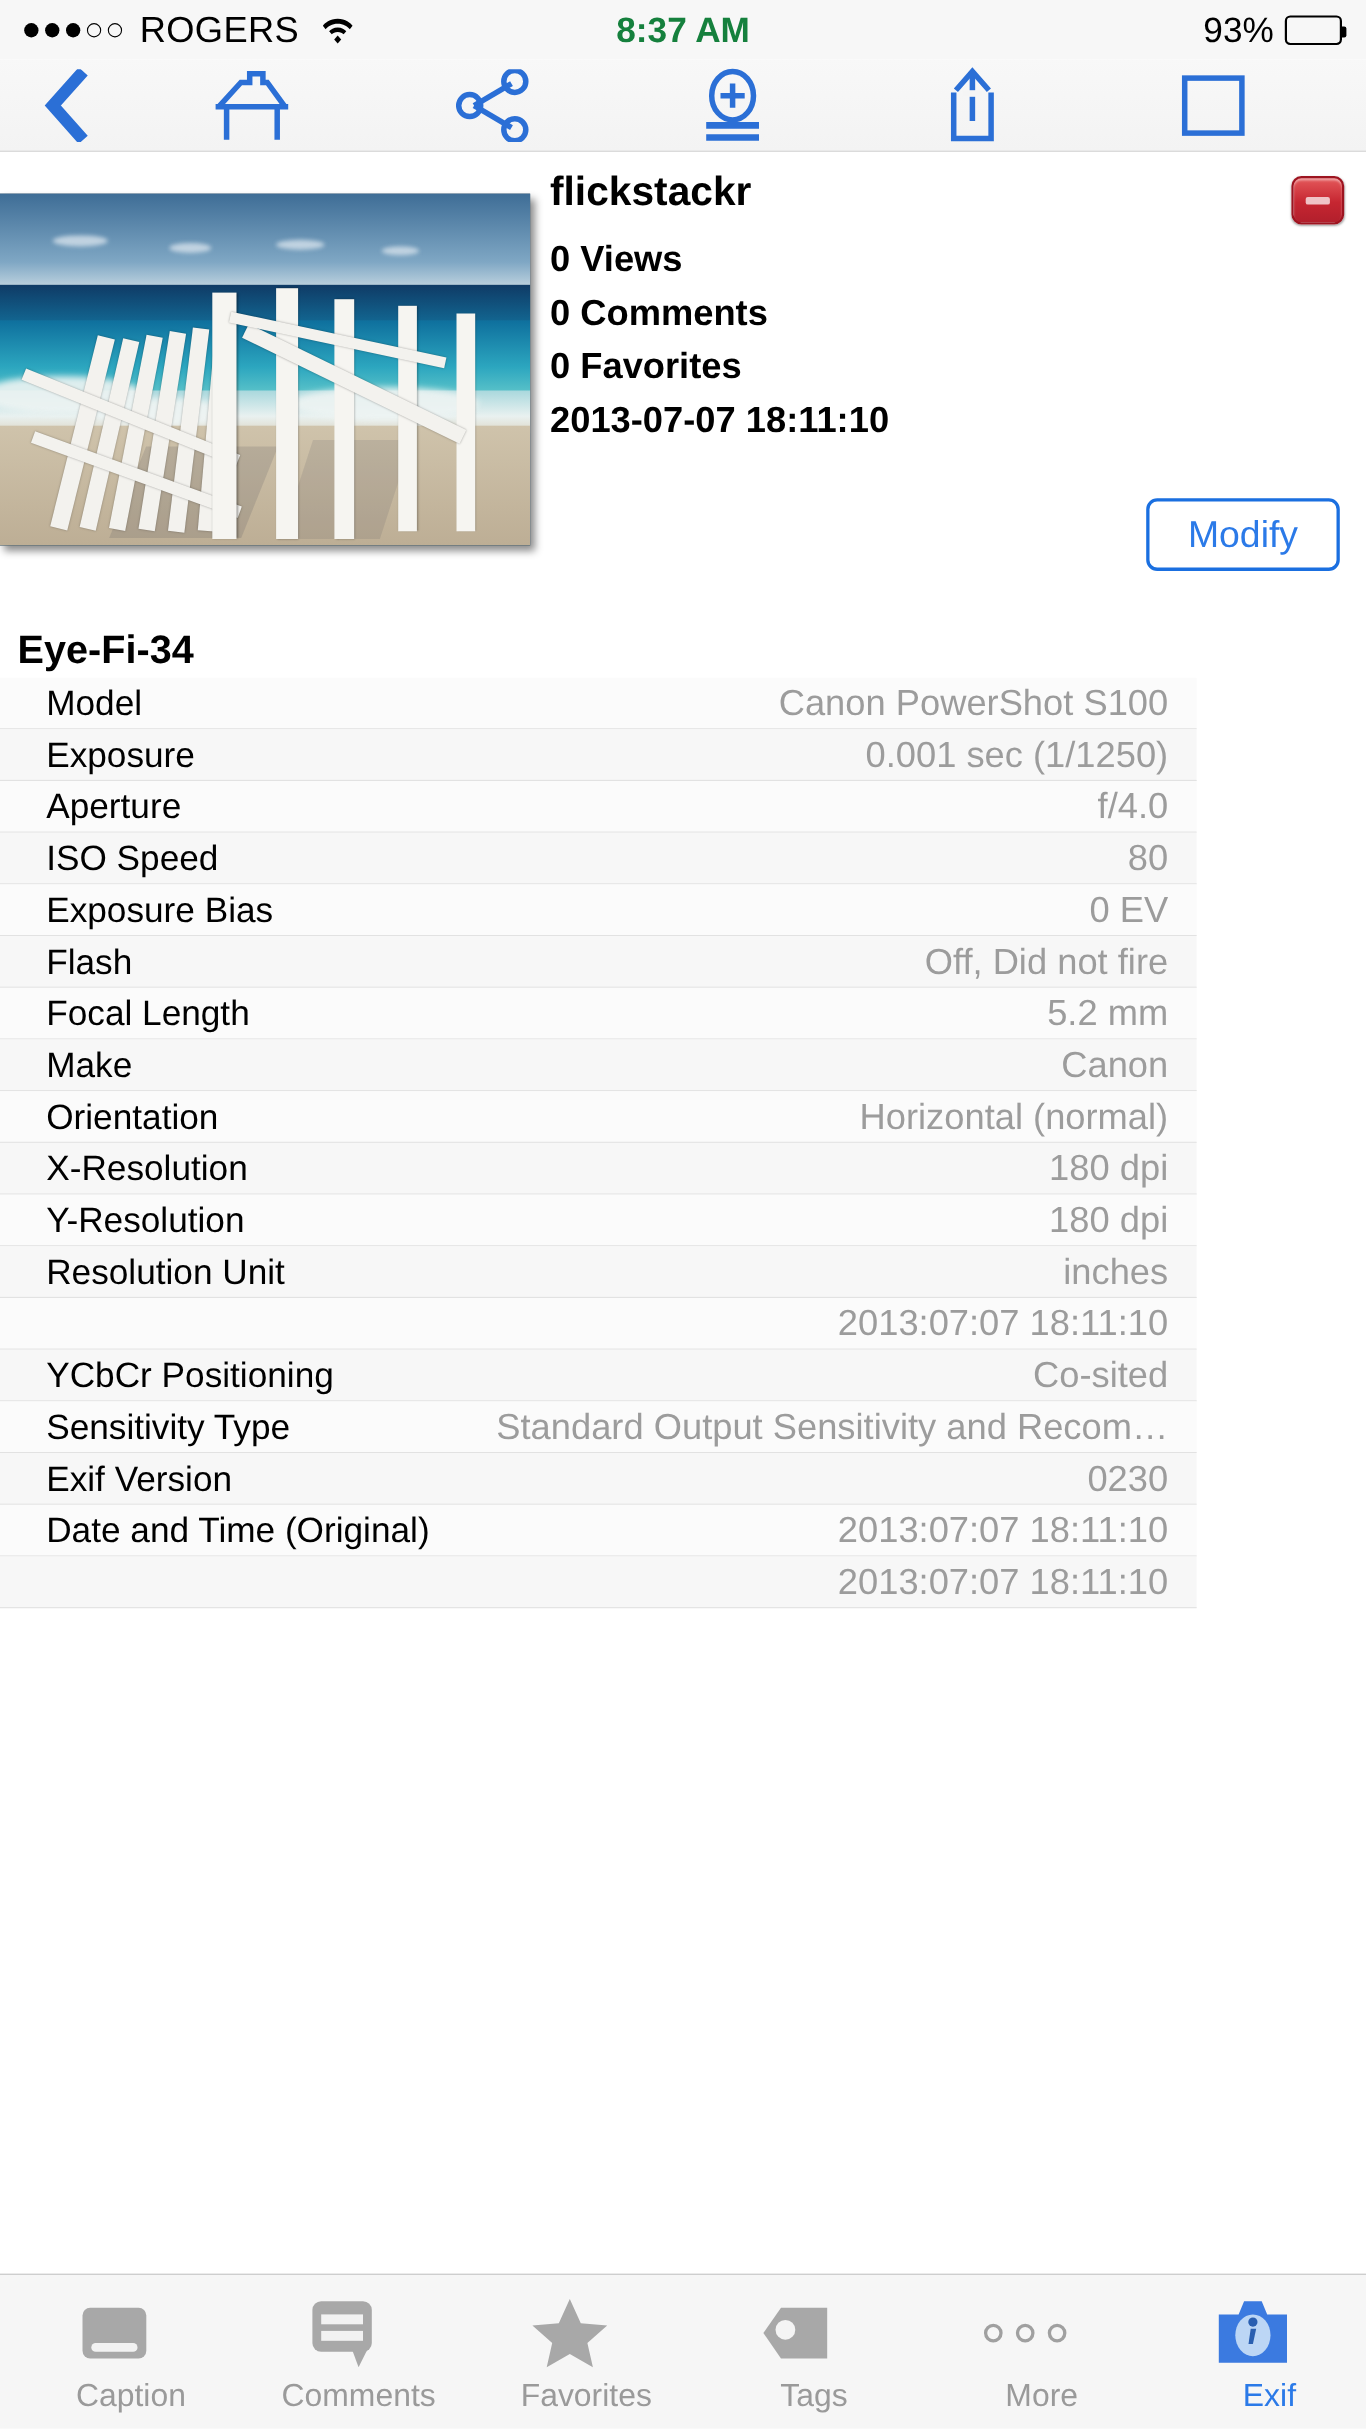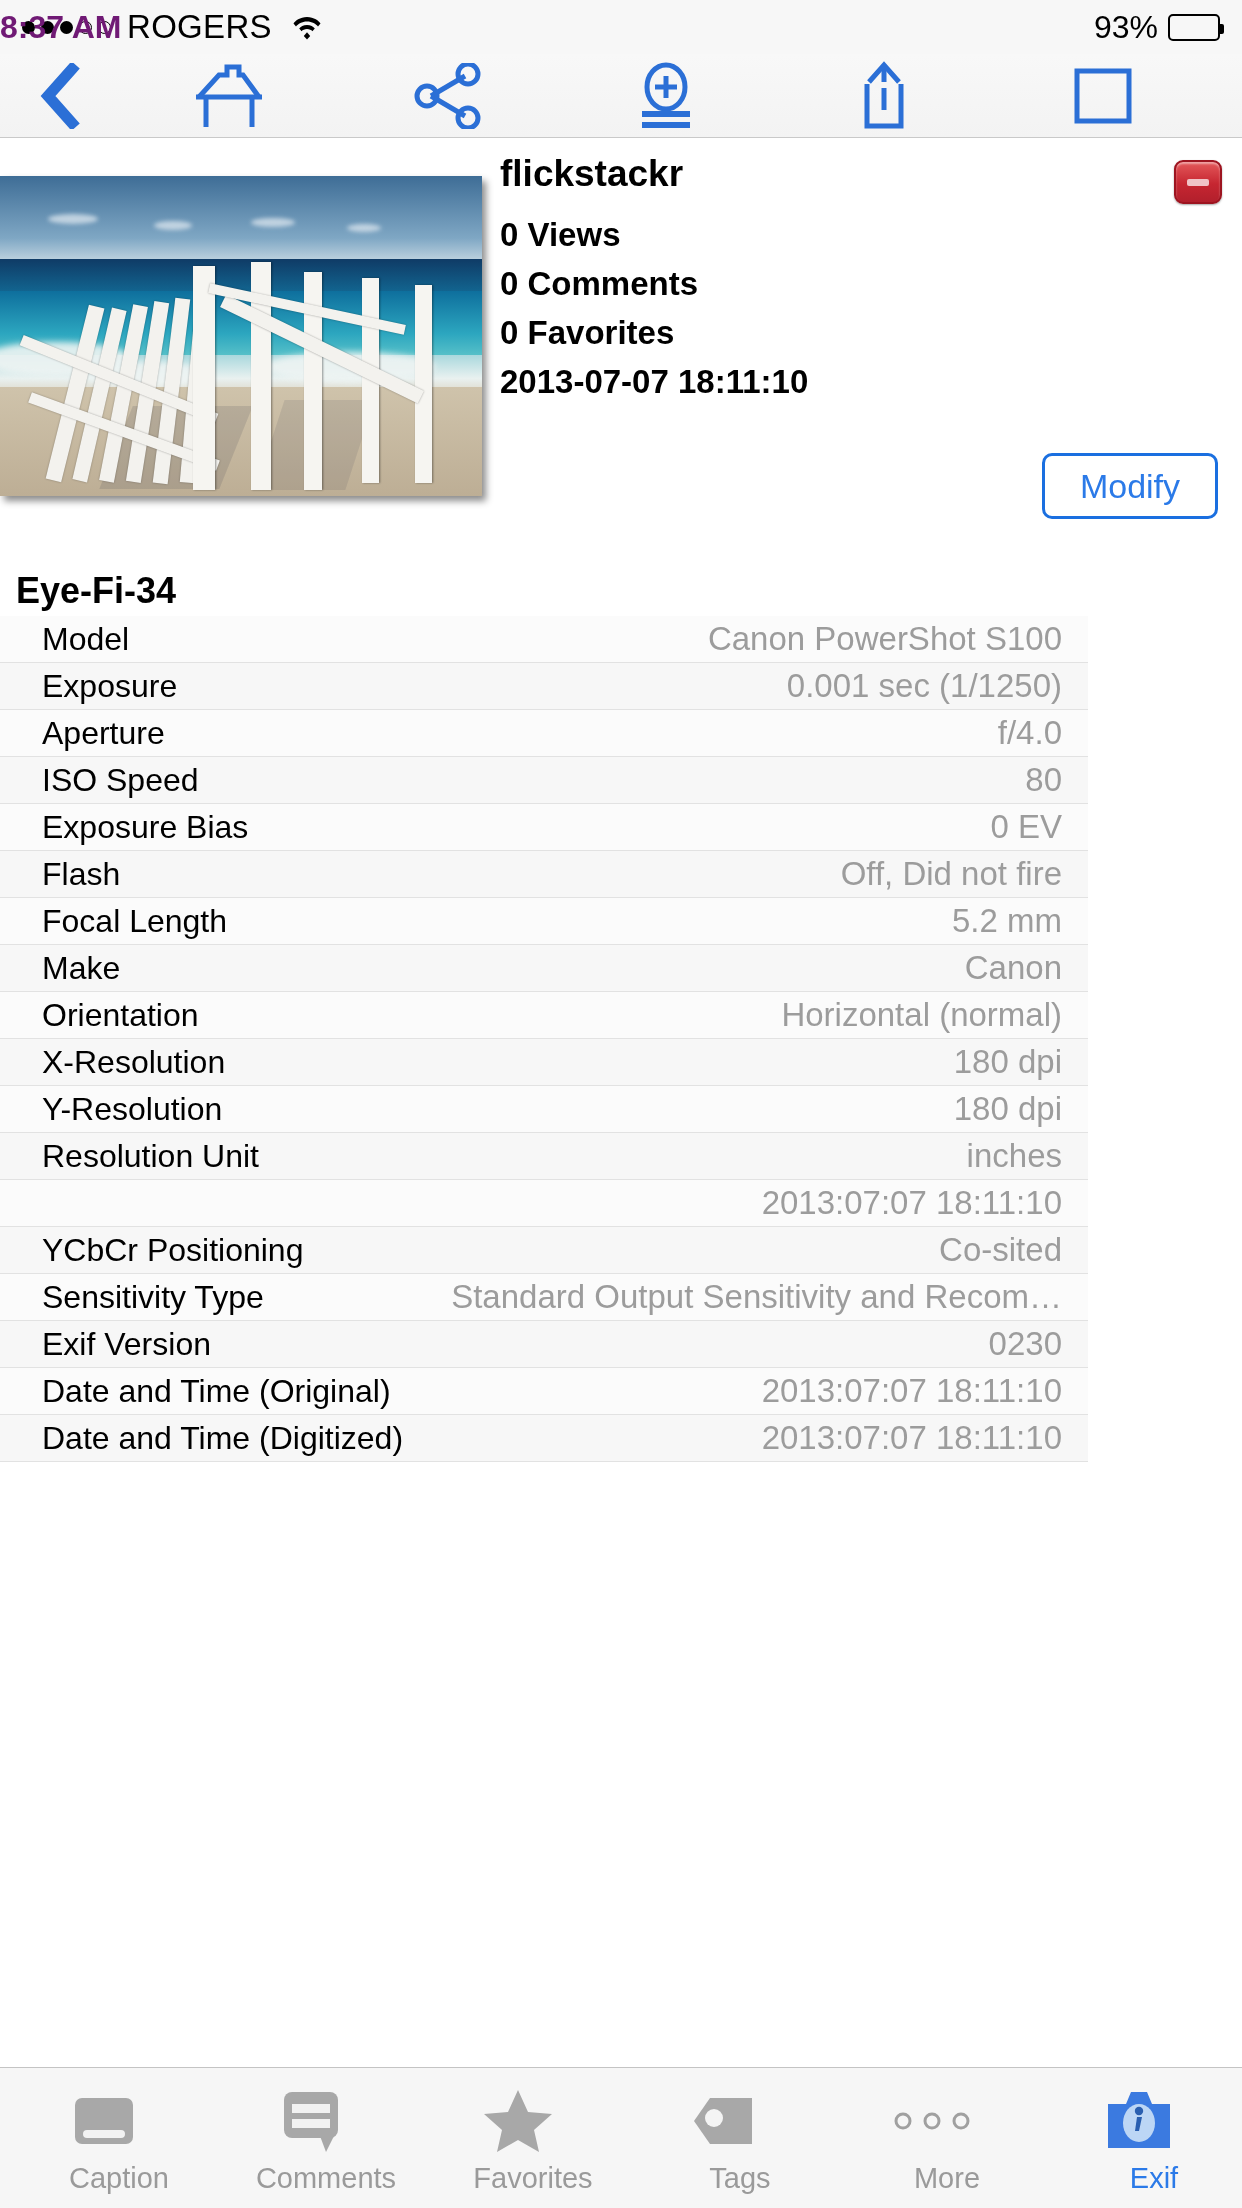--- a/index.html
+++ b/index.html
@@ -44,23 +44,24 @@
   .carrier {
     font-size: 33px;
     color: #000;
     letter-spacing: 0.3px;
     margin-left: 6px;
   }
   .wifi { margin-left: 10px; display:flex; align-items:center; }
   .status-center {
     position: absolute;
     left: 0; right: 0;
+    text-align: center;
     font-size: 32px;
     font-weight: bold;
-    color: #701a75;
+    color: #15803d;
     pointer-events: none;
   }
   .status-right {
     margin-left: auto;
     display: flex;
     align-items: center;
     gap: 10px;
     z-index: 2;
   }
   .battery-pct { font-size: 32px; color: #000; }
@@ -516,21 +517,20 @@
     </div>
     <div class="exif-row">
       <div class="exif-key">Exif Version</div>
       <div class="exif-val">0230</div>
     </div>
     <div class="exif-row">
       <div class="exif-key">Date and Time (Original)</div>
       <div class="exif-val">2013:07:07 18:11:10</div>
     </div>
     <div class="exif-row">
-      <div class="exif-key">Date and Time (Digitized)</div>
       <div class="exif-val">2013:07:07 18:11:10</div>
     </div>
   </div>
 
 <div class="tabbar" id="tabbar">
 
   <div class="tab">
     <div class="tab-icon">
       <svg width="66" height="58" viewBox="0 0 66 58">
         <rect x="4" y="6" width="58" height="46" rx="7" fill="#a8a8a8"></rect>

